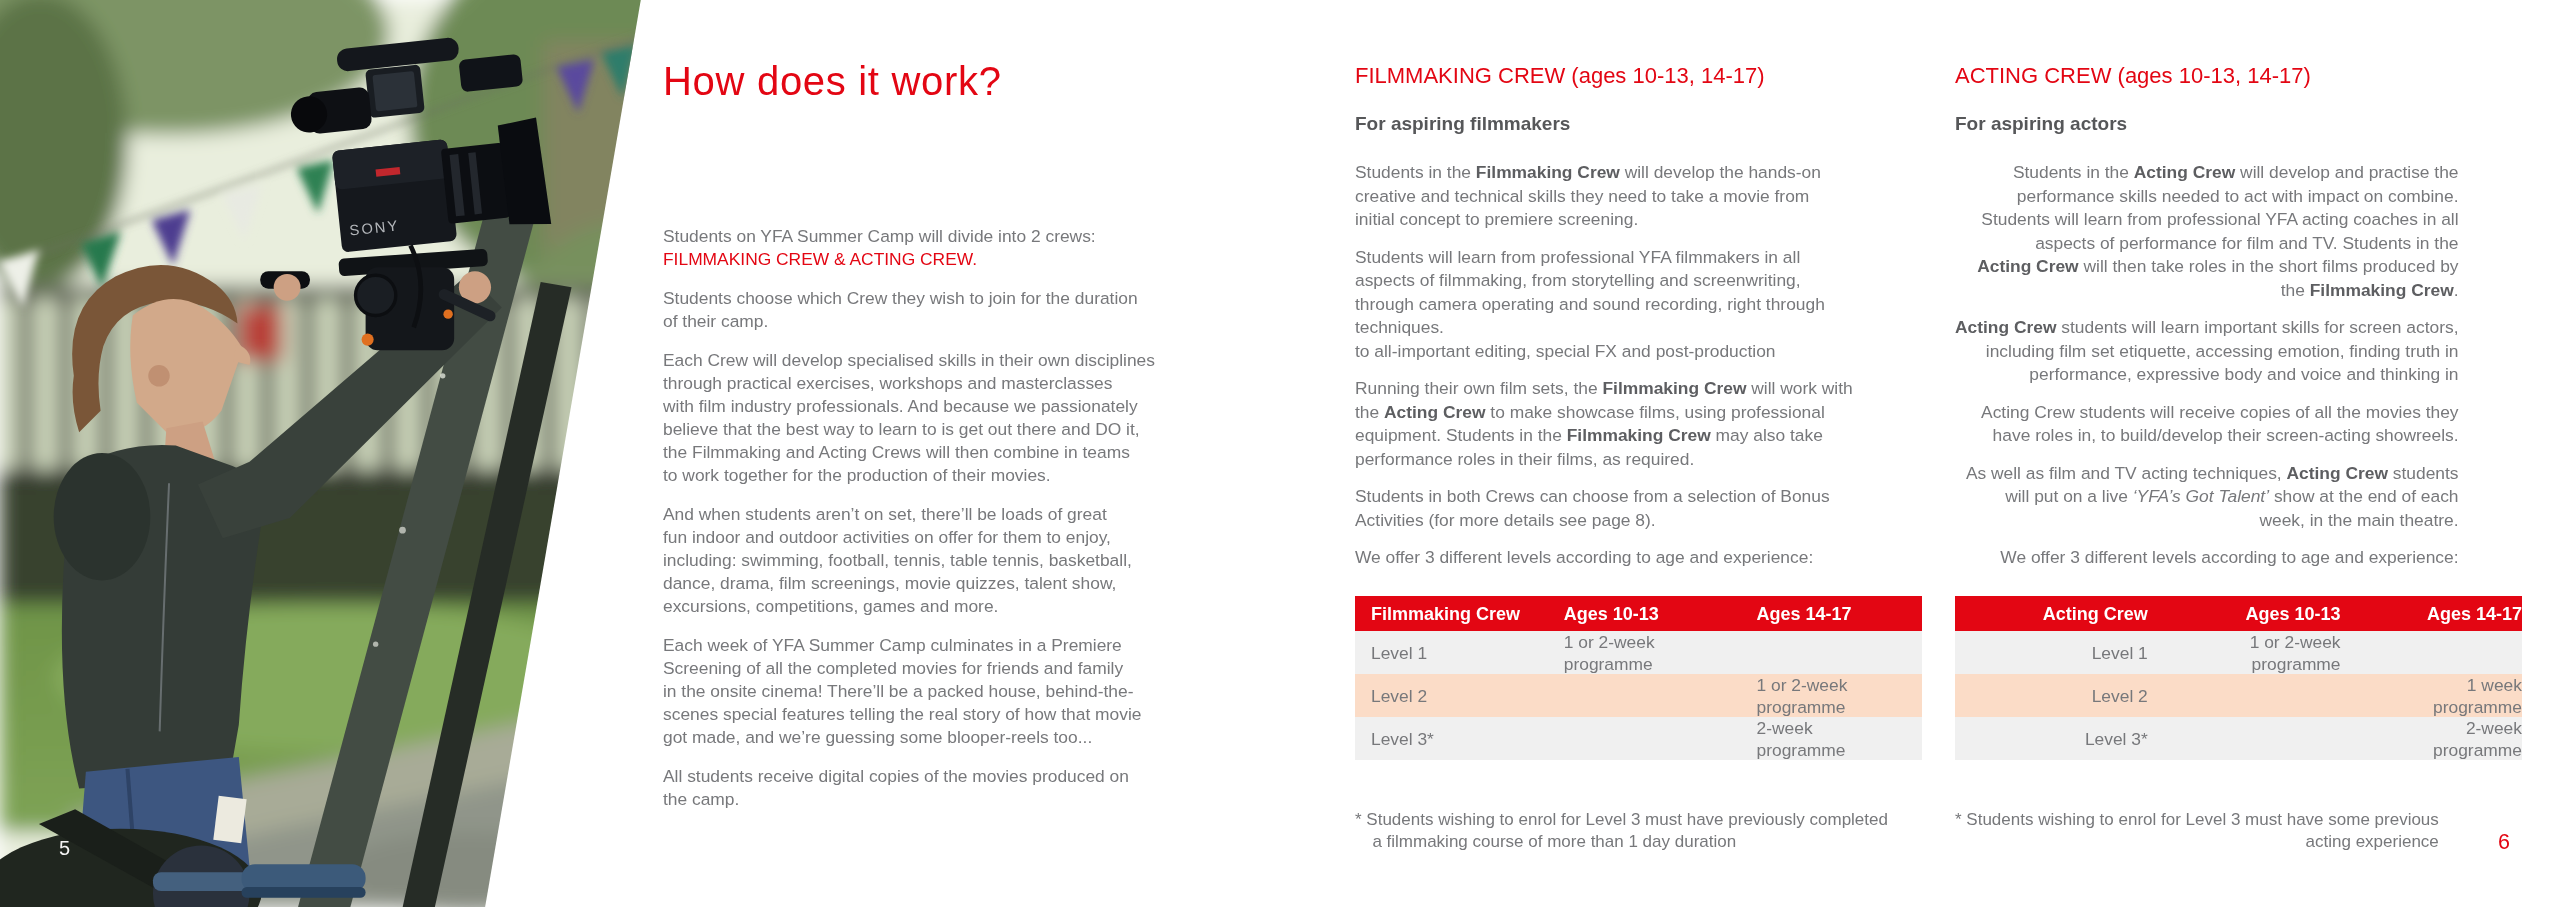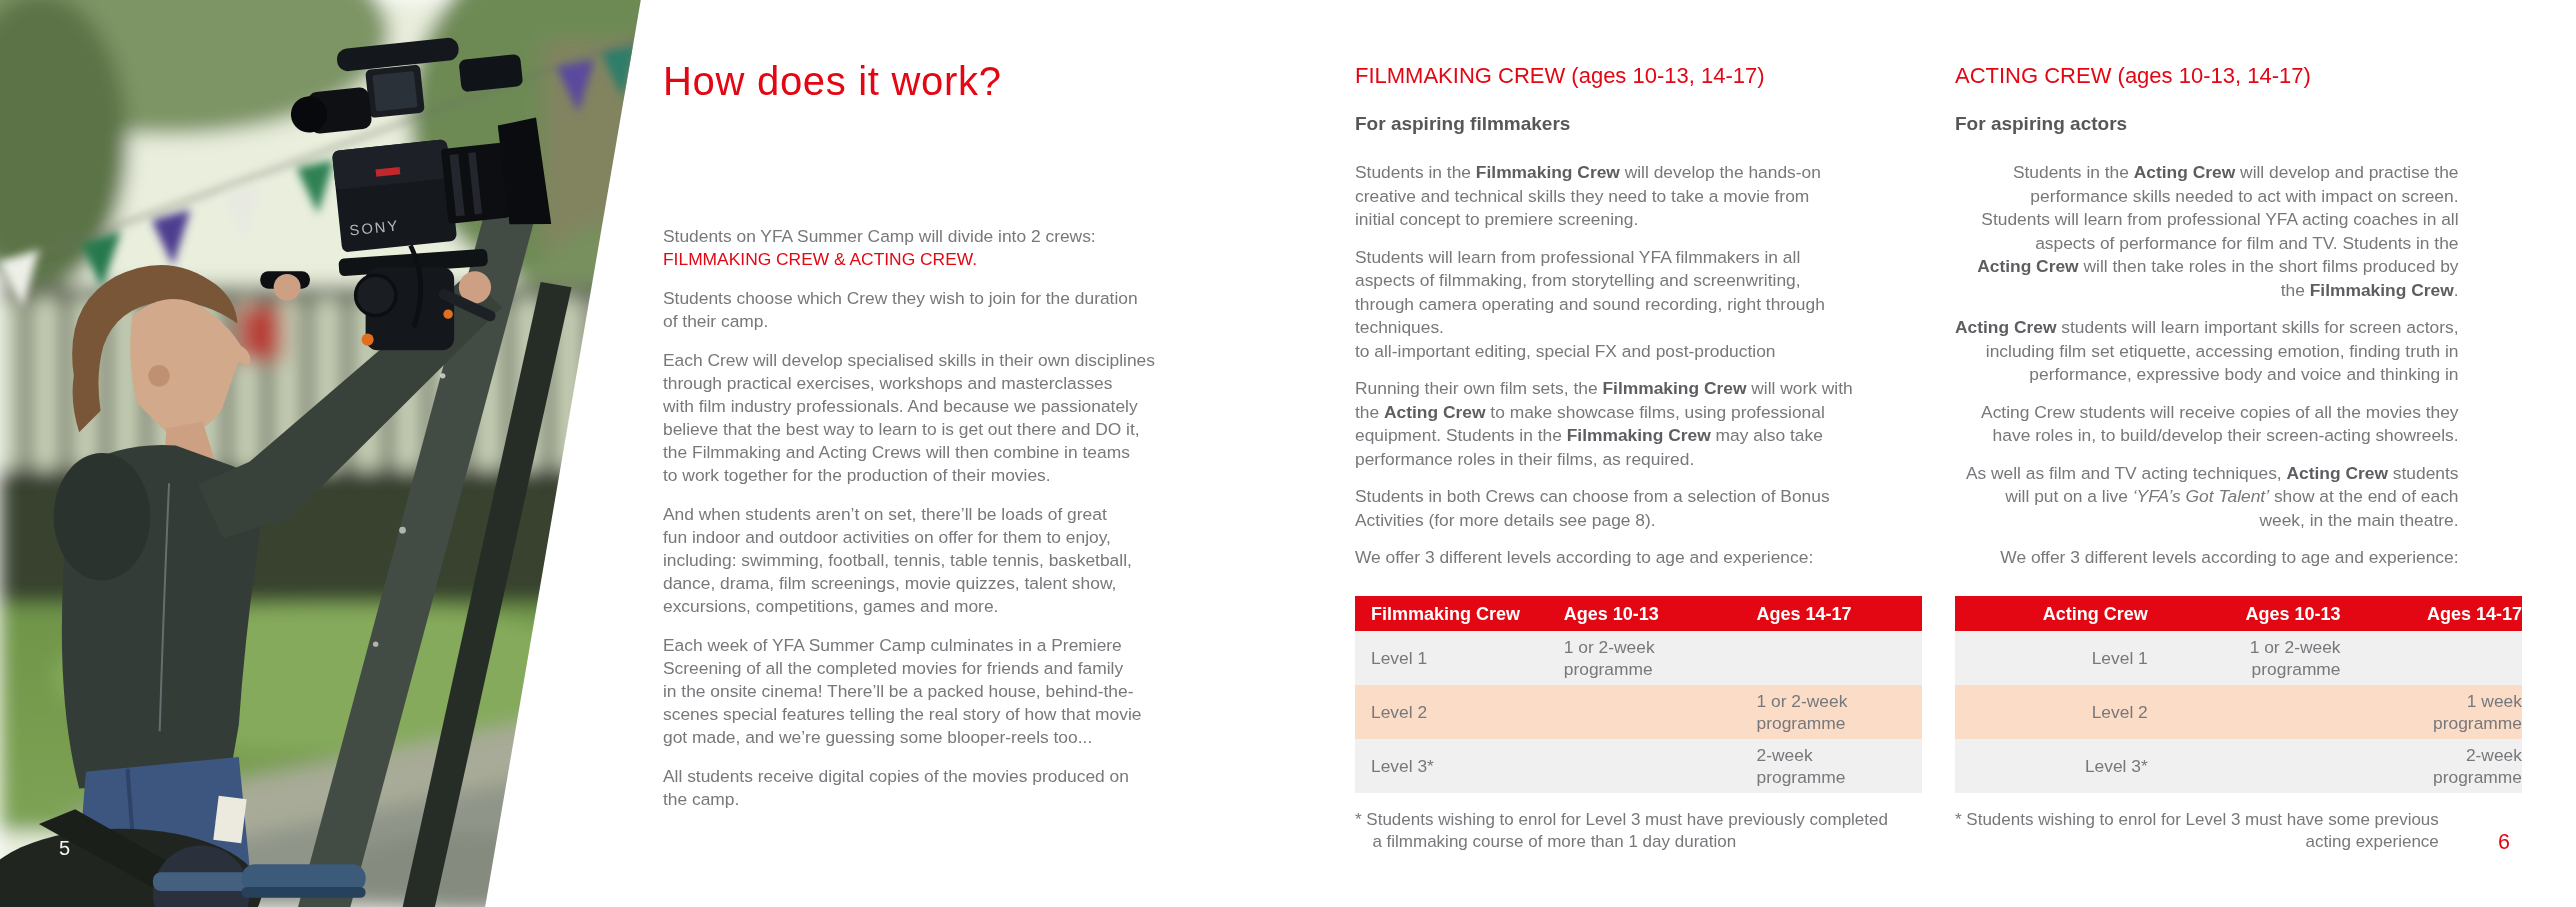--- a/index.html
+++ b/index.html
@@ -55,21 +55,21 @@
   .i{font-style:italic;}
   .ind{padding-left:17.4px;}
 
   
   .levels{position:absolute;top:596px;left:0;width:567px;}
   .trow{display:flex;width:100%;}
   .trow.thead{
     background:#e30613;height:35px;align-items:center;
   }
   .trow.thead .tcell{color:#ffffff;font-weight:700;font-size:18px;}
-  .trow.tbody{height:54px;align-items:center;background:#f0f0f0;}
+  .trow.tbody{height:43px;align-items:center;background:#f0f0f0;}
   .trow.tbody.hl{background:#fbdcc7;}
   .tcell{
     box-sizing:border-box;padding-left:16px;
     font-size:17.4px;line-height:22px;color:#77787b;white-space:pre-line;
   }
   .tcell:nth-child(1){width:34%;}
   .tcell:nth-child(2){width:34%;}
   .tcell:nth-child(3){width:32%;}
 
   .footnote{position:absolute;top:809px;left:0;}
@@ -316,21 +316,21 @@
       </div>
     </div>
 </div>
 
 <div class="col col-act">
   <div class="crew-heading">ACTING CREW (ages 10-13, 14-17)</div>
   <div class="crew-sub">For aspiring actors</div>
   <div class="paras">
       <div class="para">
         <div class="line"><span>Students in the </span><span class="b">Acting Crew</span><span> will develop and practise the</span></div>
-        <div class="line"><span>performance skills needed to act with impact on screen.</span></div>
+        <div class="line"><span>performance skills needed to act with impact on combine.</span></div>
         <div class="line"><span>Students will learn from professional YFA acting coaches in all</span></div>
         <div class="line"><span>aspects of performance for film and TV. Students in the</span></div>
         <div class="line"><span class="b">Acting Crew</span><span> will then take roles in the short films produced by</span></div>
         <div class="line"><span>the </span><span class="b">Filmmaking Crew</span><span>.</span></div>
       </div>
       <div class="para">
         <div class="line"><span class="b">Acting Crew</span><span> students will learn important skills for screen actors,</span></div>
         <div class="line"><span>including film set etiquette, accessing emotion, finding truth in</span></div>
         <div class="line"><span>performance, expressive body and voice and thinking in</span></div>
       </div>

